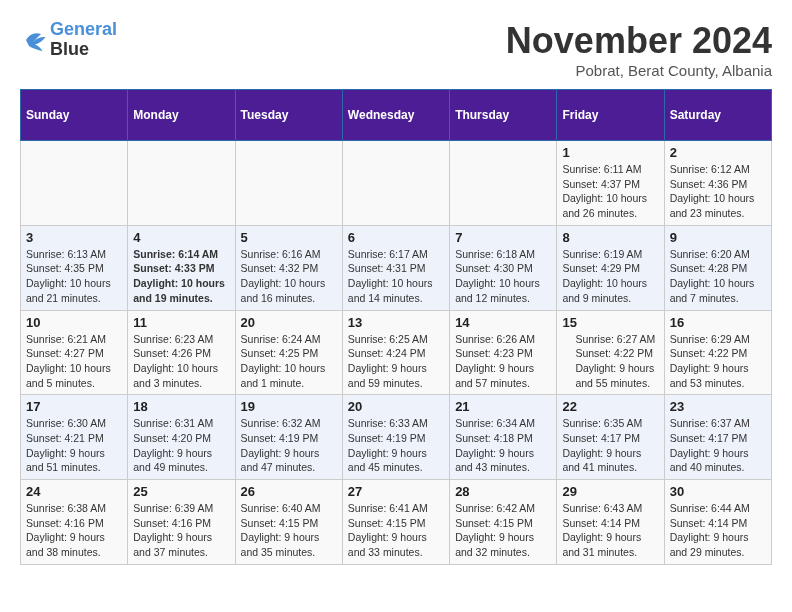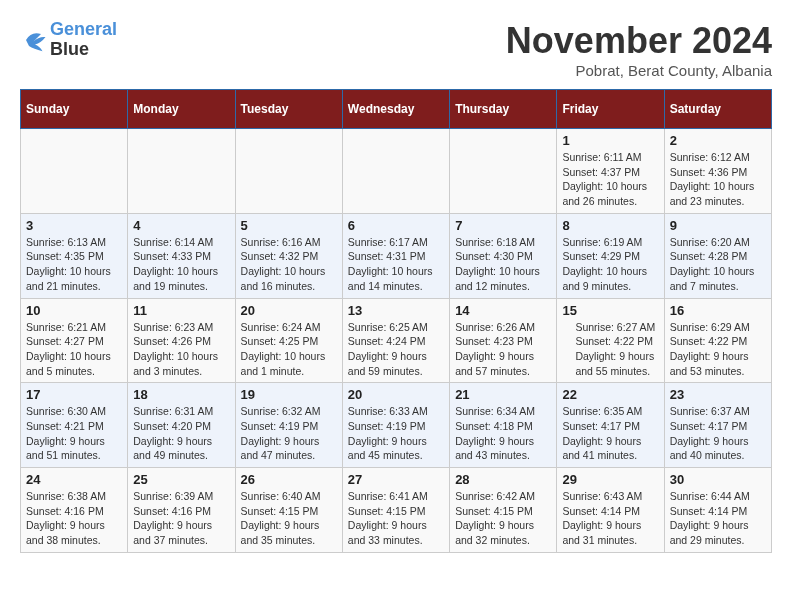--- a/index.html
+++ b/index.html
@@ -44,24 +44,24 @@
     .subtitle {
       font-size: 15px;
       color: #555;
     }
     .calendar {
       width: 100%;
       border-collapse: collapse;
       font-size: 11px;
     }
     .calendar thead tr th {
-      background-color: #7f1d1d;
+      background-color: #4c1d95;
       color: #fff;
       text-align: left;
-      padding: 12px 5px;
+      padding: 18px 5px;
       font-size: 12px;
       font-weight: bold;
       border: 1px solid #2d69a8;
     }
     .calendar tbody tr td {
       vertical-align: top;
       border: 1px solid #ccc;
       padding: 4px 5px;
       min-height: 80px;
       width: 107px;
@@ -142,21 +142,21 @@
       </tr>
       <tr>
         <td>
           <span class="day-number">3</span>
           <div class="day-info" style="white-space: pre-line;">Sunrise: 6:13 AM
 Sunset: 4:35 PM
 Daylight: 10 hours and 21 minutes.</div>
         </td>
         <td>
           <span class="day-number">4</span>
-          <div class="day-info" style="white-space: pre-line;">Sunrise: 6:14 AM
+          <div class="day-info" style="white-space: pre-line; font-weight: bold;">Sunrise: 6:14 AM
 Sunset: 4:33 PM
 Daylight: 10 hours and 19 minutes.</div>
         </td>
         <td>
           <span class="day-number">5</span>
           <div class="day-info" style="white-space: pre-line;">Sunrise: 6:16 AM
 Sunset: 4:32 PM
 Daylight: 10 hours and 16 minutes.</div>
         </td>
         <td>

